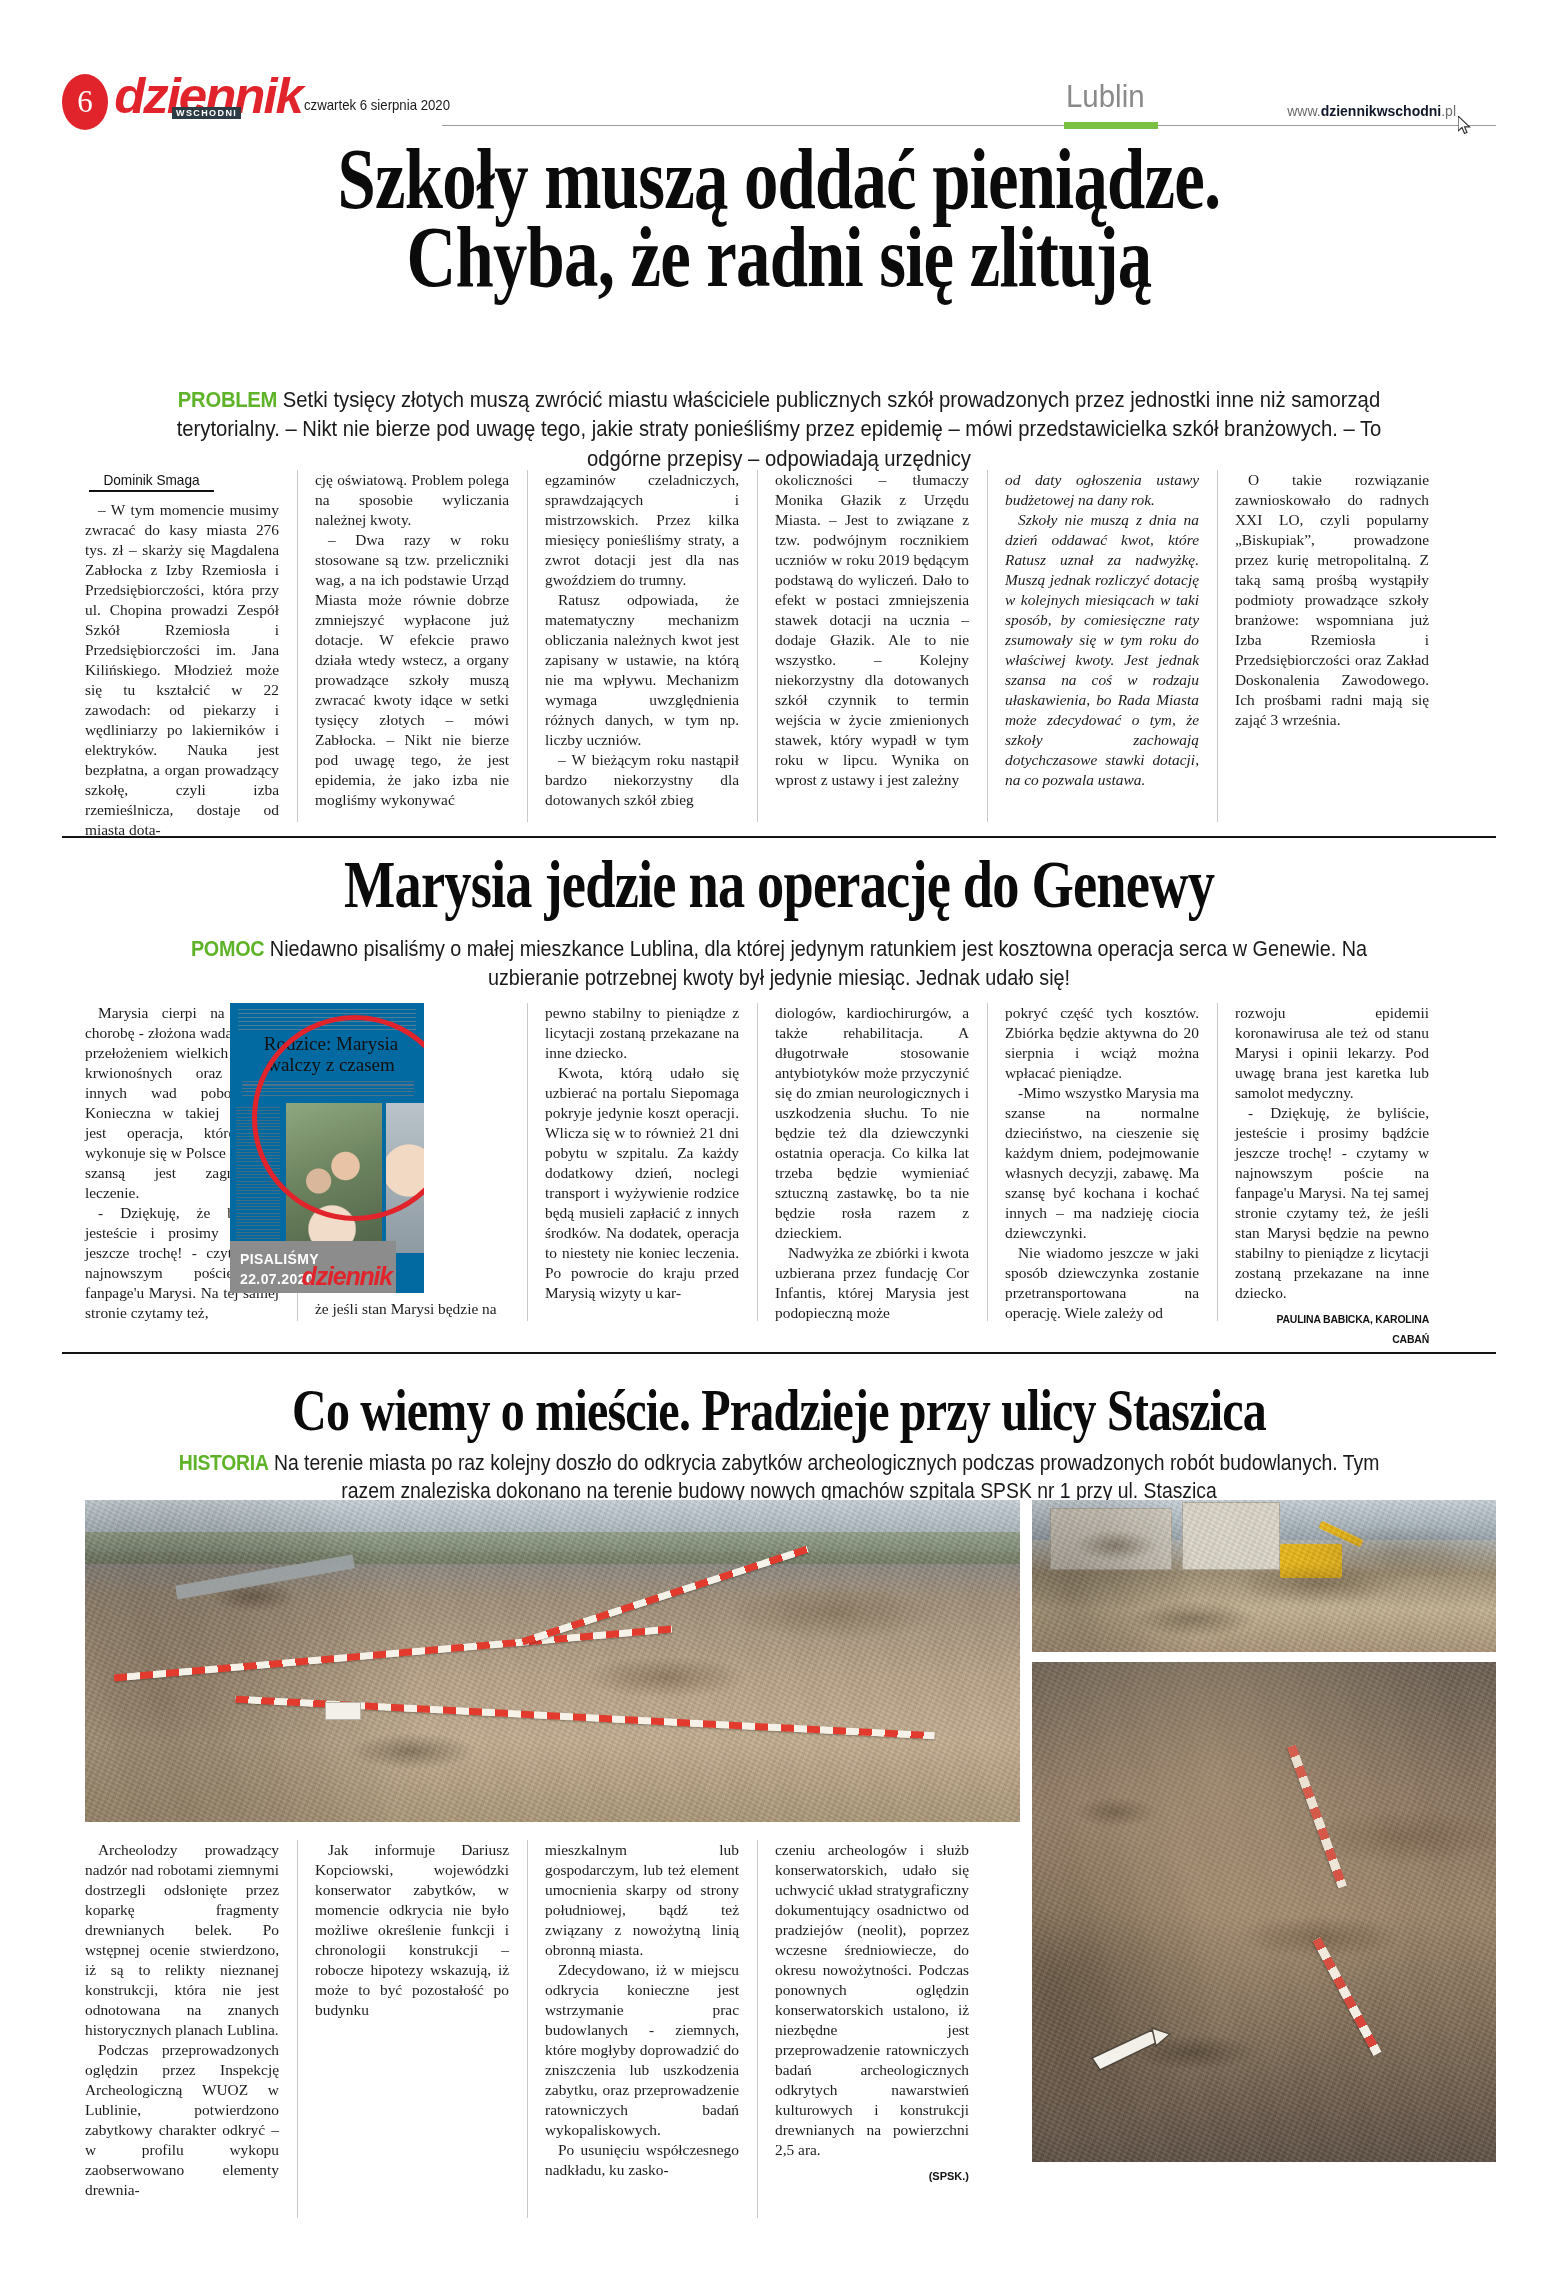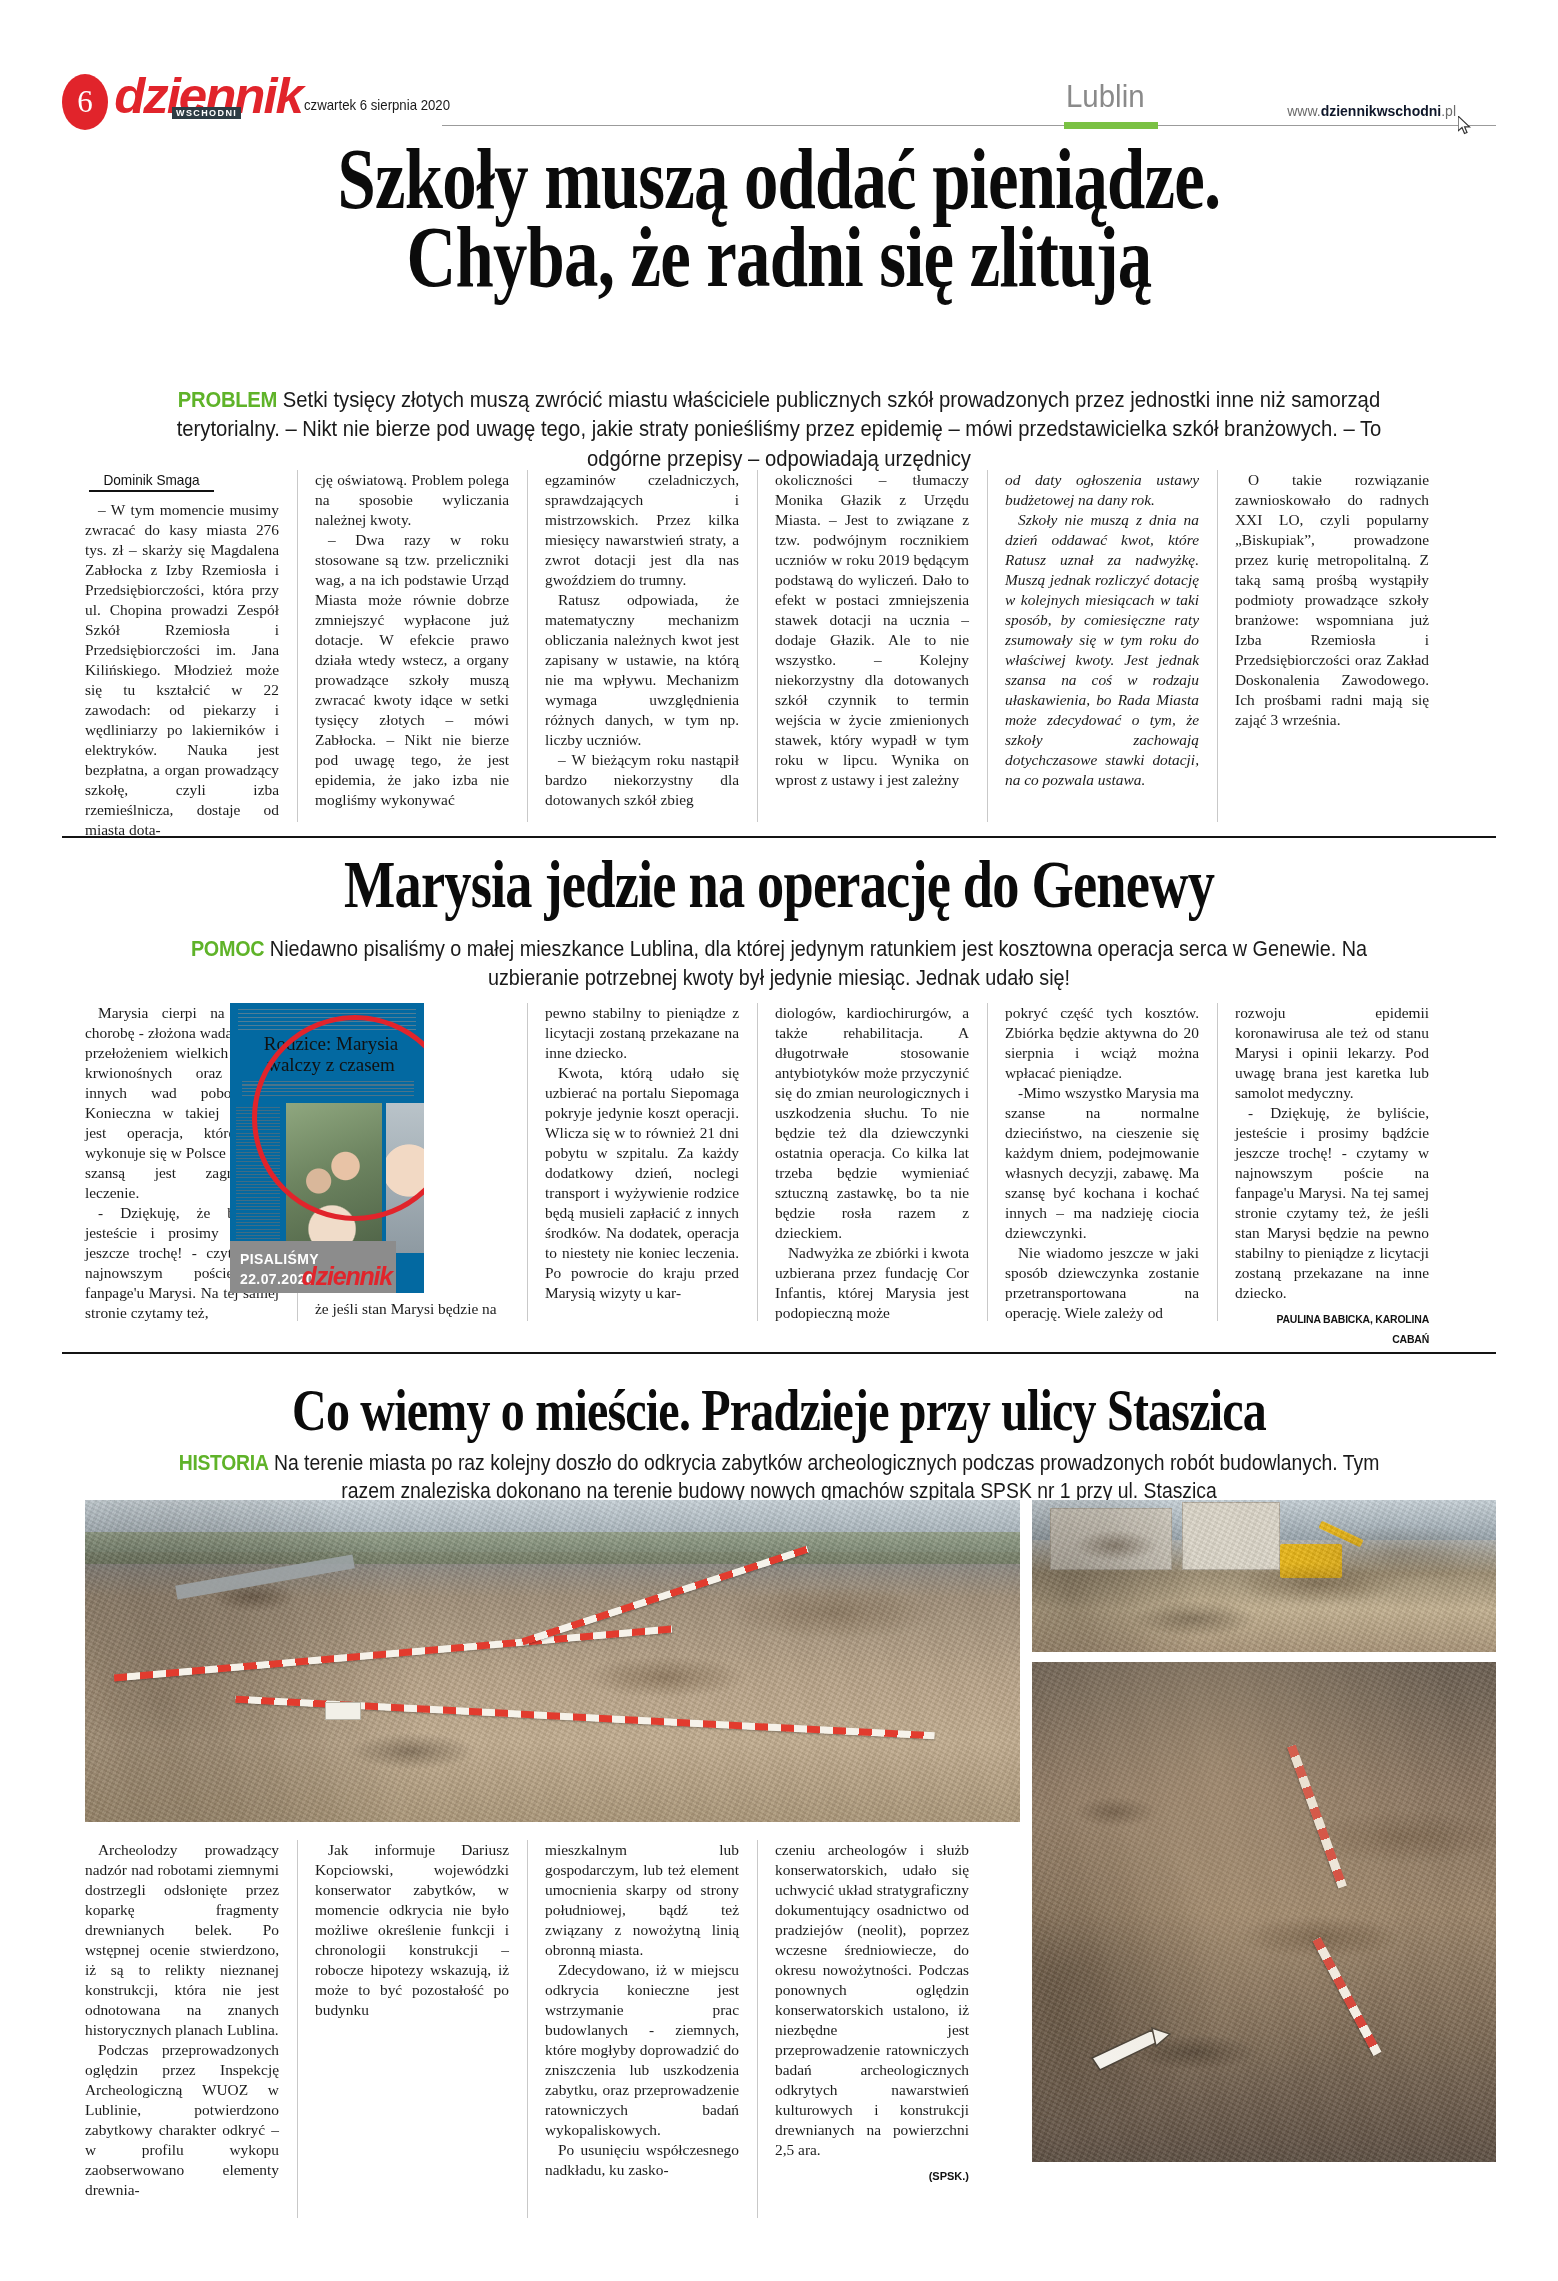--- a/index.html
+++ b/index.html
@@ -347,21 +347,21 @@
     <div class="byline">Dominik Smaga</div>
 
     <div class="col a1-c c1">
       <p>– W tym momencie musimy zwracać do kasy miasta 276 tys. zł – skarży się Magdalena Zabłocka z Izby Rzemiosła i Przedsiębiorczości, która przy ul. Chopina prowadzi Zespół Szkół Rzemiosła i Przedsiębiorczości im. Jana Kilińskiego. Młodzież może się tu kształcić w 22 zawodach: od piekarzy i wędliniarzy po lakierników i elektryków. Nauka jest bezpłatna, a organ prowadzący szkołę, czyli izba rzemieślnicza, dostaje od miasta dota-</p>
     </div>
     <div class="col a1-c c2">
       <p class="noind">cję oświatową. Problem polega na sposobie wyliczania należnej kwoty.</p>
       <p>– Dwa razy w roku stosowane są tzw. przeliczniki wag, a na ich podstawie Urząd Miasta może równie dobrze zmniejszyć wypłacone już dotacje. W efekcie prawo działa wtedy wstecz, a organy prowadzące szkoły muszą zwracać kwoty idące w setki tysięcy złotych – mówi Zabłocka. – Nikt nie bierze pod uwagę tego, że jest epidemia, że jako izba nie mogliśmy wykonywać</p>
     </div>
     <div class="col a1-c c3">
-      <p class="noind">egzaminów czeladniczych, sprawdzających i mistrzowskich. Przez kilka miesięcy nawarstwień straty, a zwrot dotacji jest dla nas gwoździem do trumny.</p>
+      <p class="noind">egzaminów czeladniczych, sprawdzających i mistrzowskich. Przez kilka miesięcy ponieśliśmy straty, a zwrot dotacji jest dla nas gwoździem do trumny.</p>
       <p>Ratusz odpowiada, że matematyczny mechanizm obliczania należnych kwot jest zapisany w ustawie, na którą nie ma wpływu. Mechanizm wymaga uwzględnienia różnych danych, w tym np. liczby uczniów.</p>
       <p>– W bieżącym roku nastąpił bardzo niekorzystny dla dotowanych szkół zbieg</p>
     </div>
     <div class="col a1-c c4">
       <p class="noind">okoliczności – tłumaczy Monika Głazik z Urzędu Miasta. – Jest to związane z tzw. podwójnym rocznikiem uczniów w roku 2019 będącym podstawą do wyliczeń. Dało to efekt w postaci zmniejszenia stawek dotacji na ucznia – dodaje Głazik. Ale to nie wszystko. – Kolejny niekorzystny dla dotowanych szkół czynnik to termin wejścia w życie zmienionych stawek, który wypadł w tym roku w lipcu. Wynika on wprost z ustawy i jest zależny</p>
     </div>
     <div class="col a1-c c5">
       <p class="noind">od daty ogłoszenia ustawy budżetowej na dany rok.</p>
       <p>Szkoły nie muszą z dnia na dzień oddawać kwot, które Ratusz uznał za nadwyżkę. Muszą jednak rozliczyć dotację w kolejnych miesiącach w taki sposób, by comiesięczne raty zsumowały się w tym roku do właściwej kwoty. Jest jednak szansa na coś w rodzaju ułaskawienia, bo Rada Miasta może zdecydować o tym, że szkoły zachowają dotychczasowe stawki dotacji, na co pozwala ustawa.</p>
     </div>

